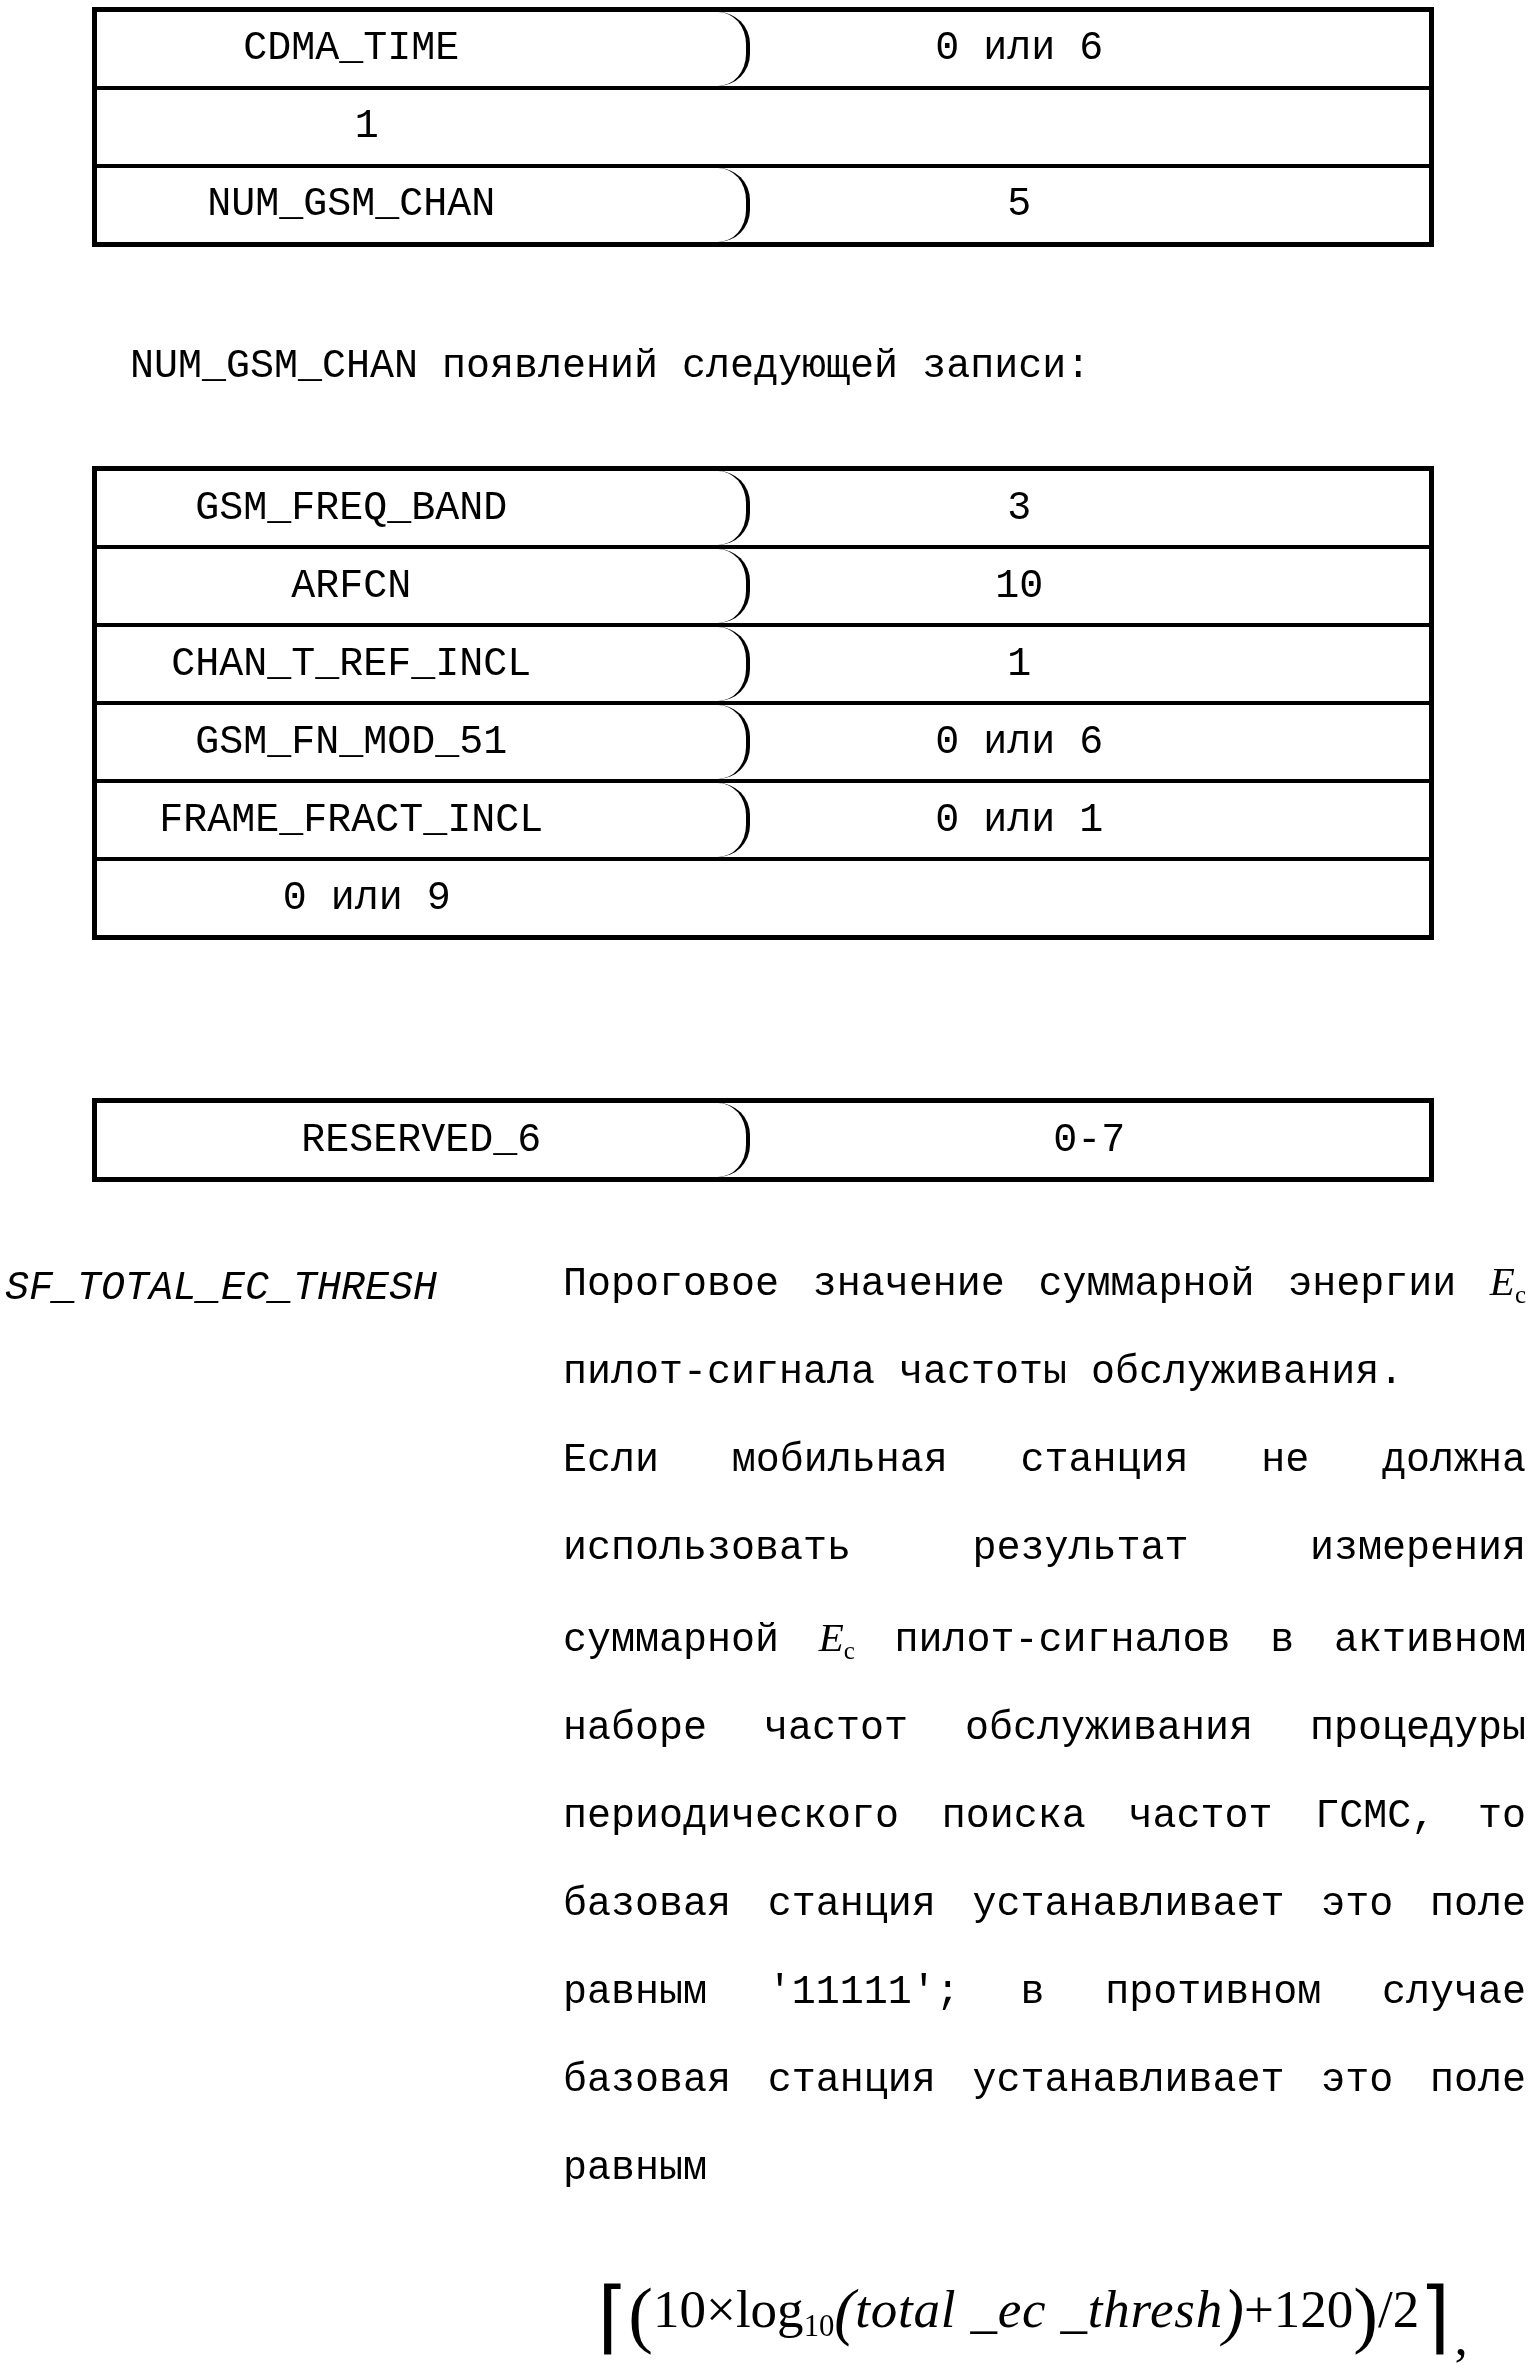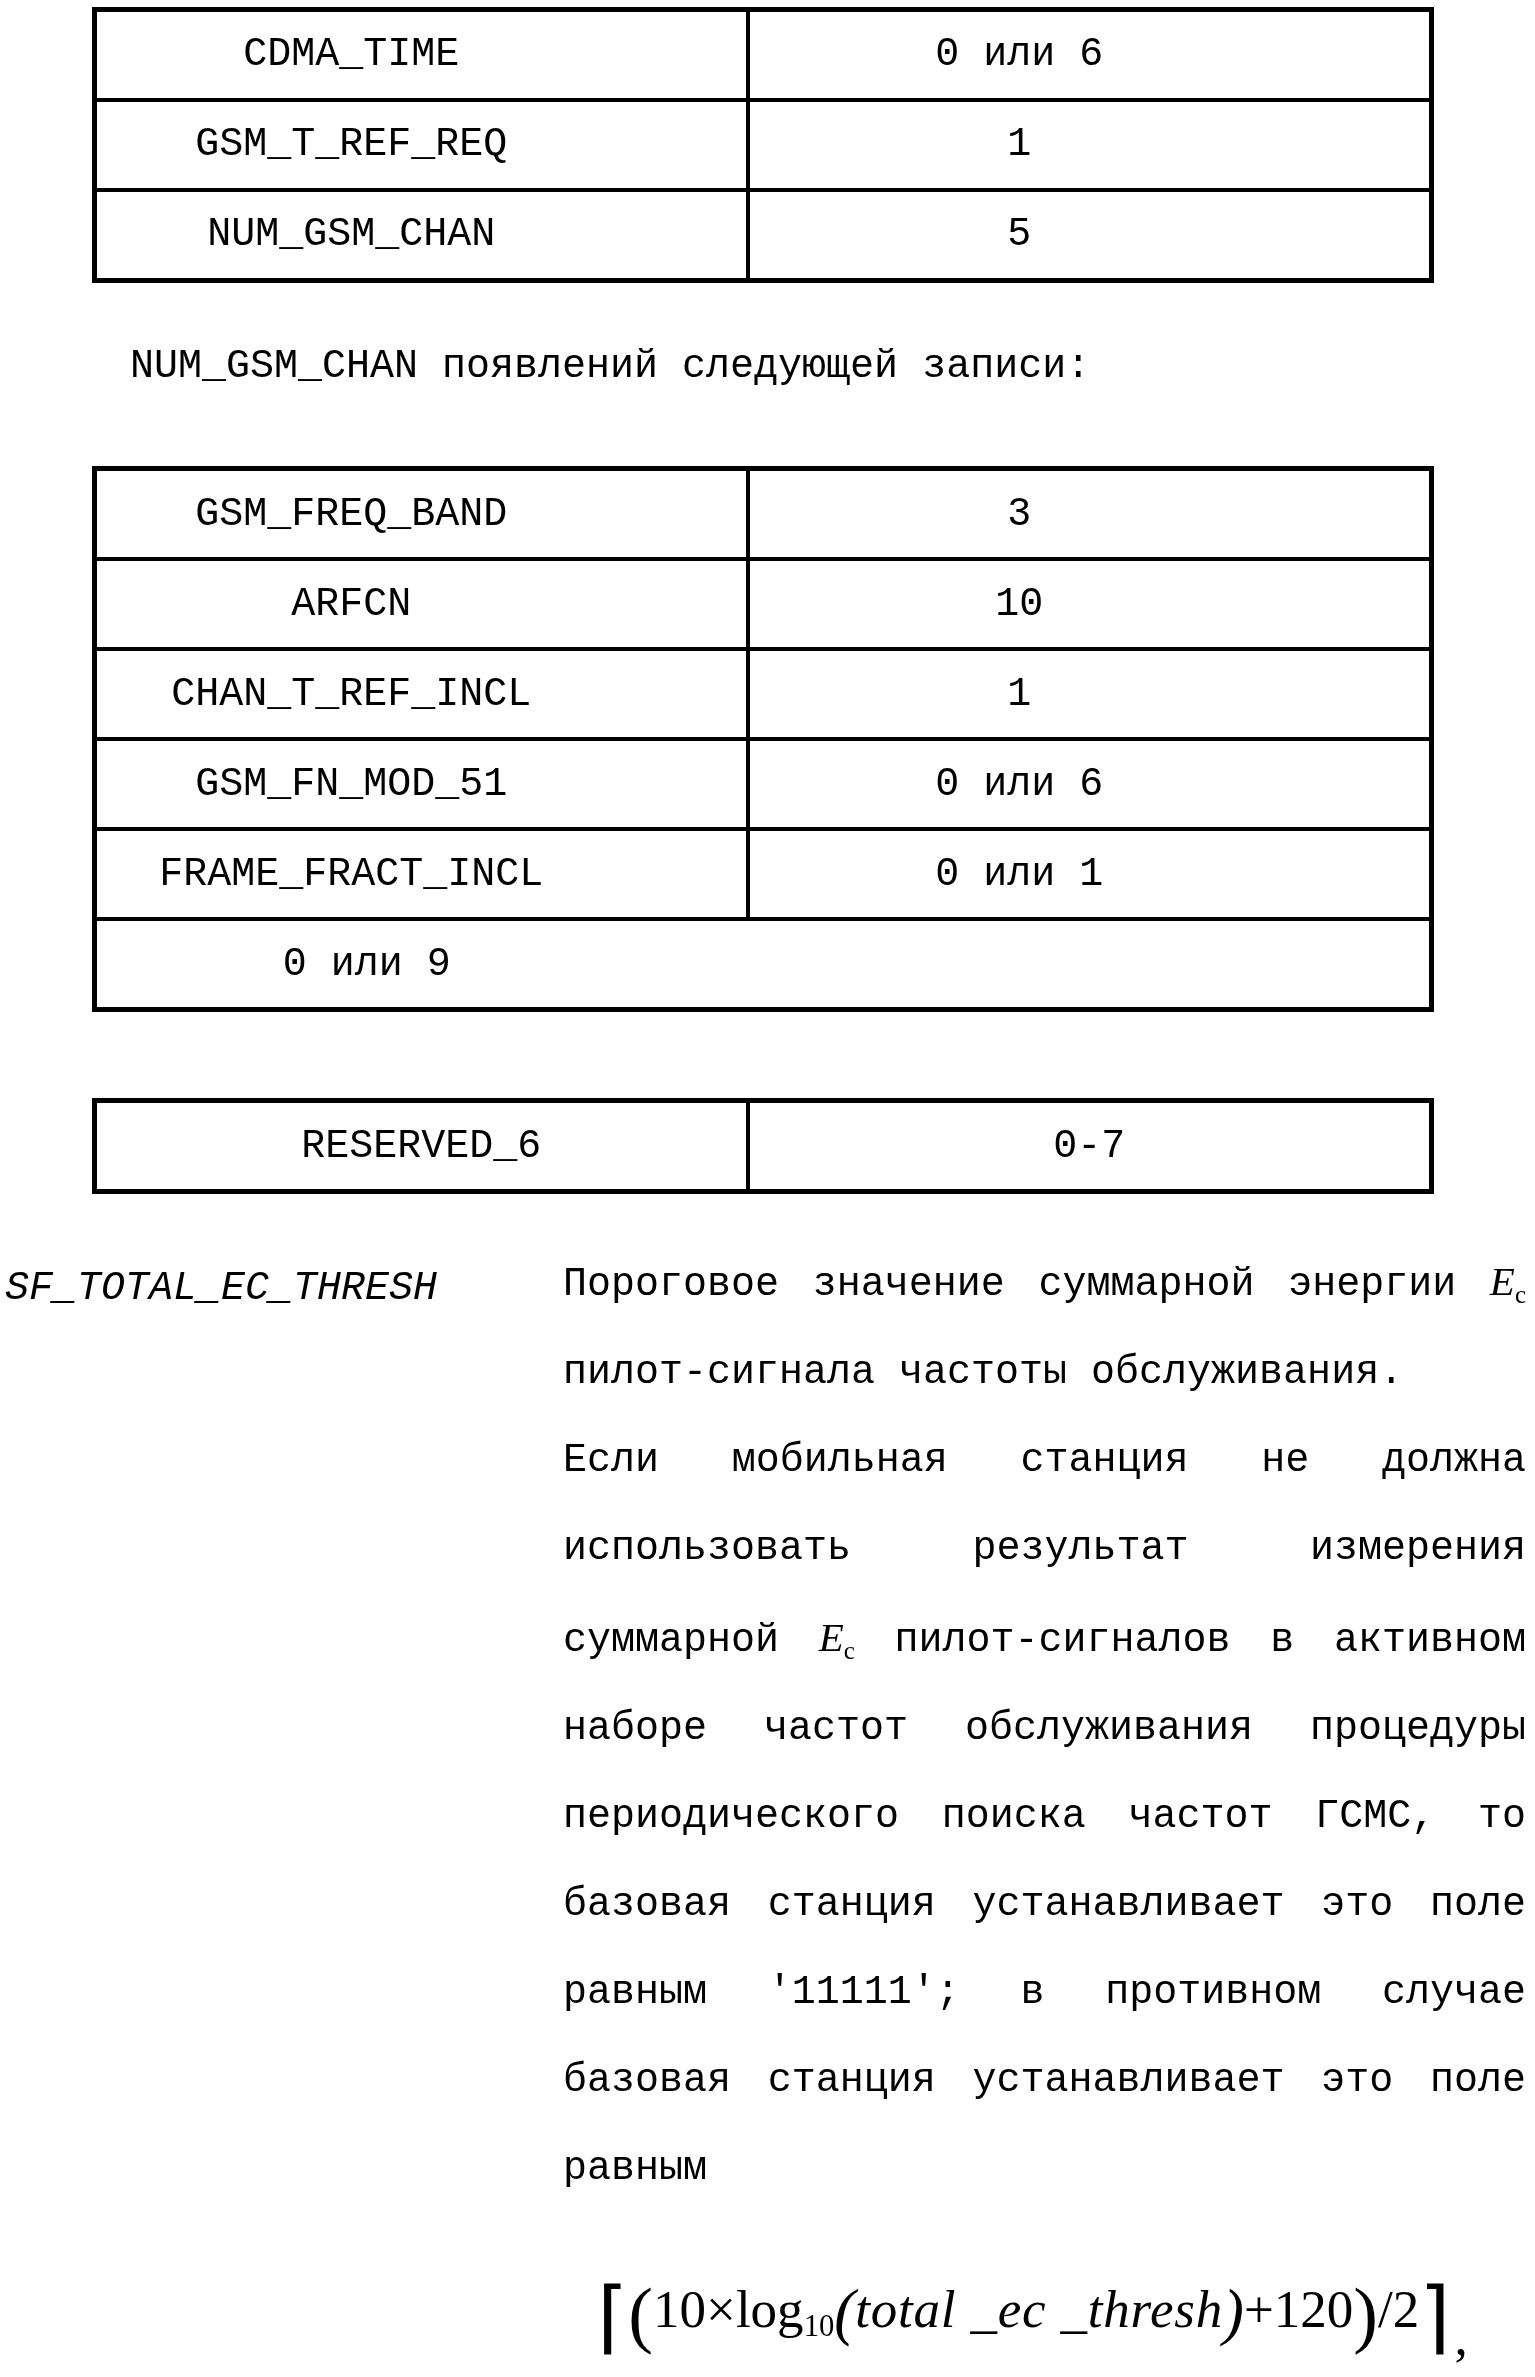--- a/index.html
+++ b/index.html
@@ -24,28 +24,29 @@
     border: 5px solid #000;
     box-sizing: border-box;
     background: #fff;
   }
   .t1 { top: 6.6px; }
   .t2 { top: 466px; }
   .t3 { top: 1098px; }
   .trow { display: flex; }
   .trow + .trow { border-top: 4.1px solid #000; }
   .cell {
-    height: 86px;
+    height: 74px;
     display: flex;
     align-items: center;
     justify-content: center;
     font-size: 40px;
     box-sizing: border-box;
     white-space: nowrap;
     overflow: hidden;
+    border-radius: 32px;
   }
   .cl { width: 49%; border-right: 4.1px solid #000; }
   .cr { width: 51%; }
   .t1 .cell > span, .t2 .cell > span { transform: translateX(-70px); }
 
   
   .caption {
     position: absolute;
     left: 130px;
     top: 347px;
@@ -139,23 +140,20 @@
 <div class="ptable t1">
   <div class="trow">
     <div class="cell cl">
         <span>CDMA_TIME</span>
       </div>
     <div class="cell cr">
         <span>0 или 6</span>
       </div>
   </div>
   <div class="trow">
-    <div class="cell cl">
-        <span>GSM_T_REF_REQ</span>
-      </div>
     <div class="cell cr">
         <span>1</span>
       </div>
   </div>
   <div class="trow">
     <div class="cell cl">
         <span>NUM_GSM_CHAN</span>
       </div>
     <div class="cell cr">
         <span>5</span>

